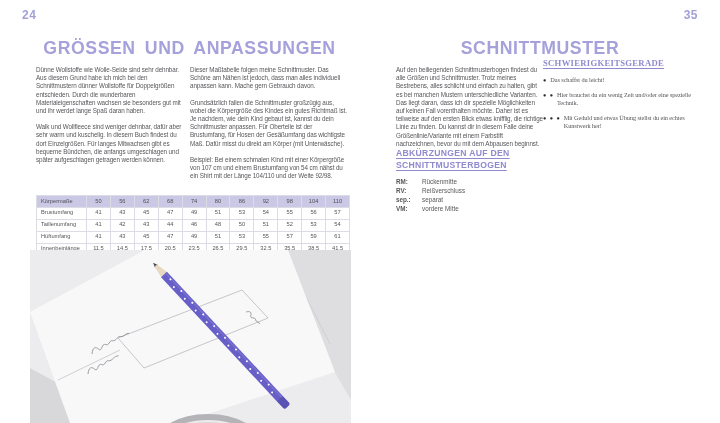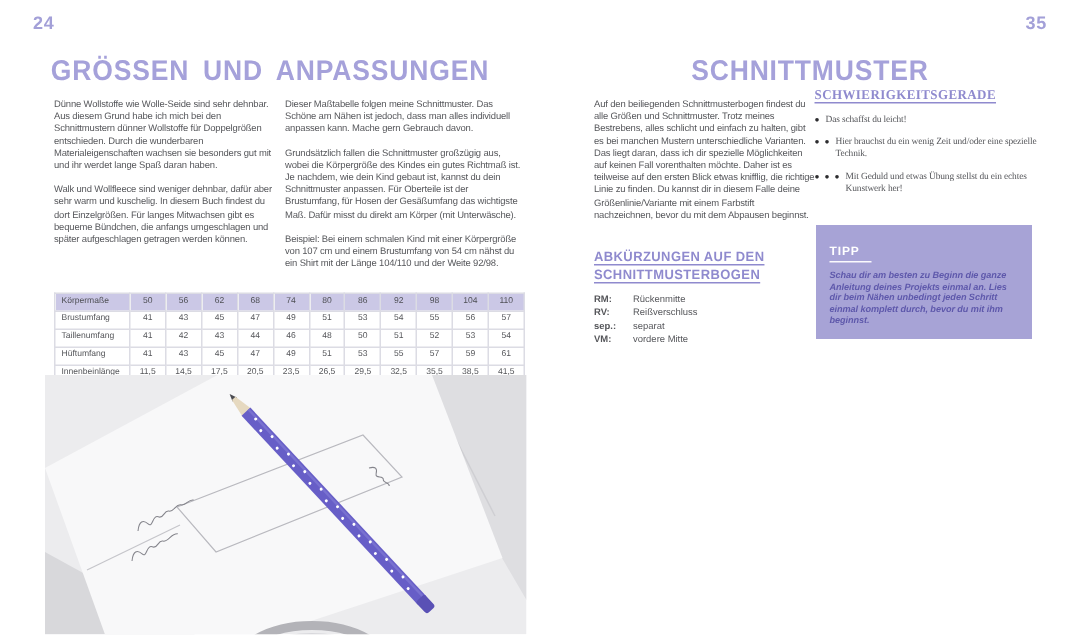--- a/index.html
+++ b/index.html
@@ -4,21 +4,21 @@
 <style>
   html,body{margin:0;padding:0;}
   body{
     width:720px;height:423px;overflow:hidden;position:relative;
     background:#ffffff;
     font-family:"Liberation Sans", sans-serif;
     color:#56575b;
     -webkit-font-smoothing:antialiased;
   }
   .page{position:absolute;top:0;height:423px;width:360px;}
-  #page-left{left:0;}
+  #page-left{left:0;padding-left:19px;}
   #page-right{left:360px;}
 
   .page-num{
     position:absolute;top:8px;font-size:12px;font-weight:bold;
     color:#a3a0d8;letter-spacing:.5px;
   }
   #page-left .page-num{left:22px;}
   #page-right .page-num{right:22px;}
 
   .chapter-title{
@@ -61,21 +61,21 @@
   .sub-heading{
     font-size:9px;font-weight:bold;color:#8f8ace;letter-spacing:.3px;
     line-height:11.5px;
     text-decoration:underline;text-underline-offset:2px;
     text-decoration-thickness:1px;
     transform:scaleX(.96);transform-origin:left;
     margin:0 0 6px 0;
   }
 
   
-  #abbr-block{position:absolute;left:36px;top:166px;width:150px;}
+  #abbr-block{position:absolute;left:36px;top:148px;width:150px;}
   .abbr-row{display:flex;font-size:6.3px;line-height:9px;color:#56575b;}
   .abbr-key{width:26px;font-weight:bold;flex:0 0 26px;}
 
   
   .diff-item{display:flex;margin-bottom:7px;align-items:flex-start;}
   .diff-dots{font-size:5.5px;line-height:8px;color:#2d2d30;margin-right:3px;white-space:nowrap;letter-spacing:1px;}
   .diff-text{font-size:6.3px;line-height:8px;letter-spacing:-.1px;color:#56575b;}
 
   
   #tip-box{
@@ -275,18 +275,14 @@
         <span class="diff-dots">● ●</span>
         <span class="diff-text">Hier brauchst du ein wenig Zeit und/oder eine spezielle Technik.</span>
       </div>
         <div class="diff-item">
         <span class="diff-dots">● ● ●</span>
         <span class="diff-text">Mit Geduld und etwas Übung stellst du ein echtes Kunstwerk her!</span>
       </div>
       </div>
   </div>
 
-  <div id="tip-box">
-    <h3 id="tip-title">TIPP</h3>
-    <p id="tip-text">Schau dir am besten zu Beginn die ganze Anleitung deines Projekts einmal an. Lies dir beim Nähen unbedingt jeden Schritt einmal komplett durch, bevor du mit ihm beginnst.</p>
-  </div>
 
 </div>
 
 </body></html>

